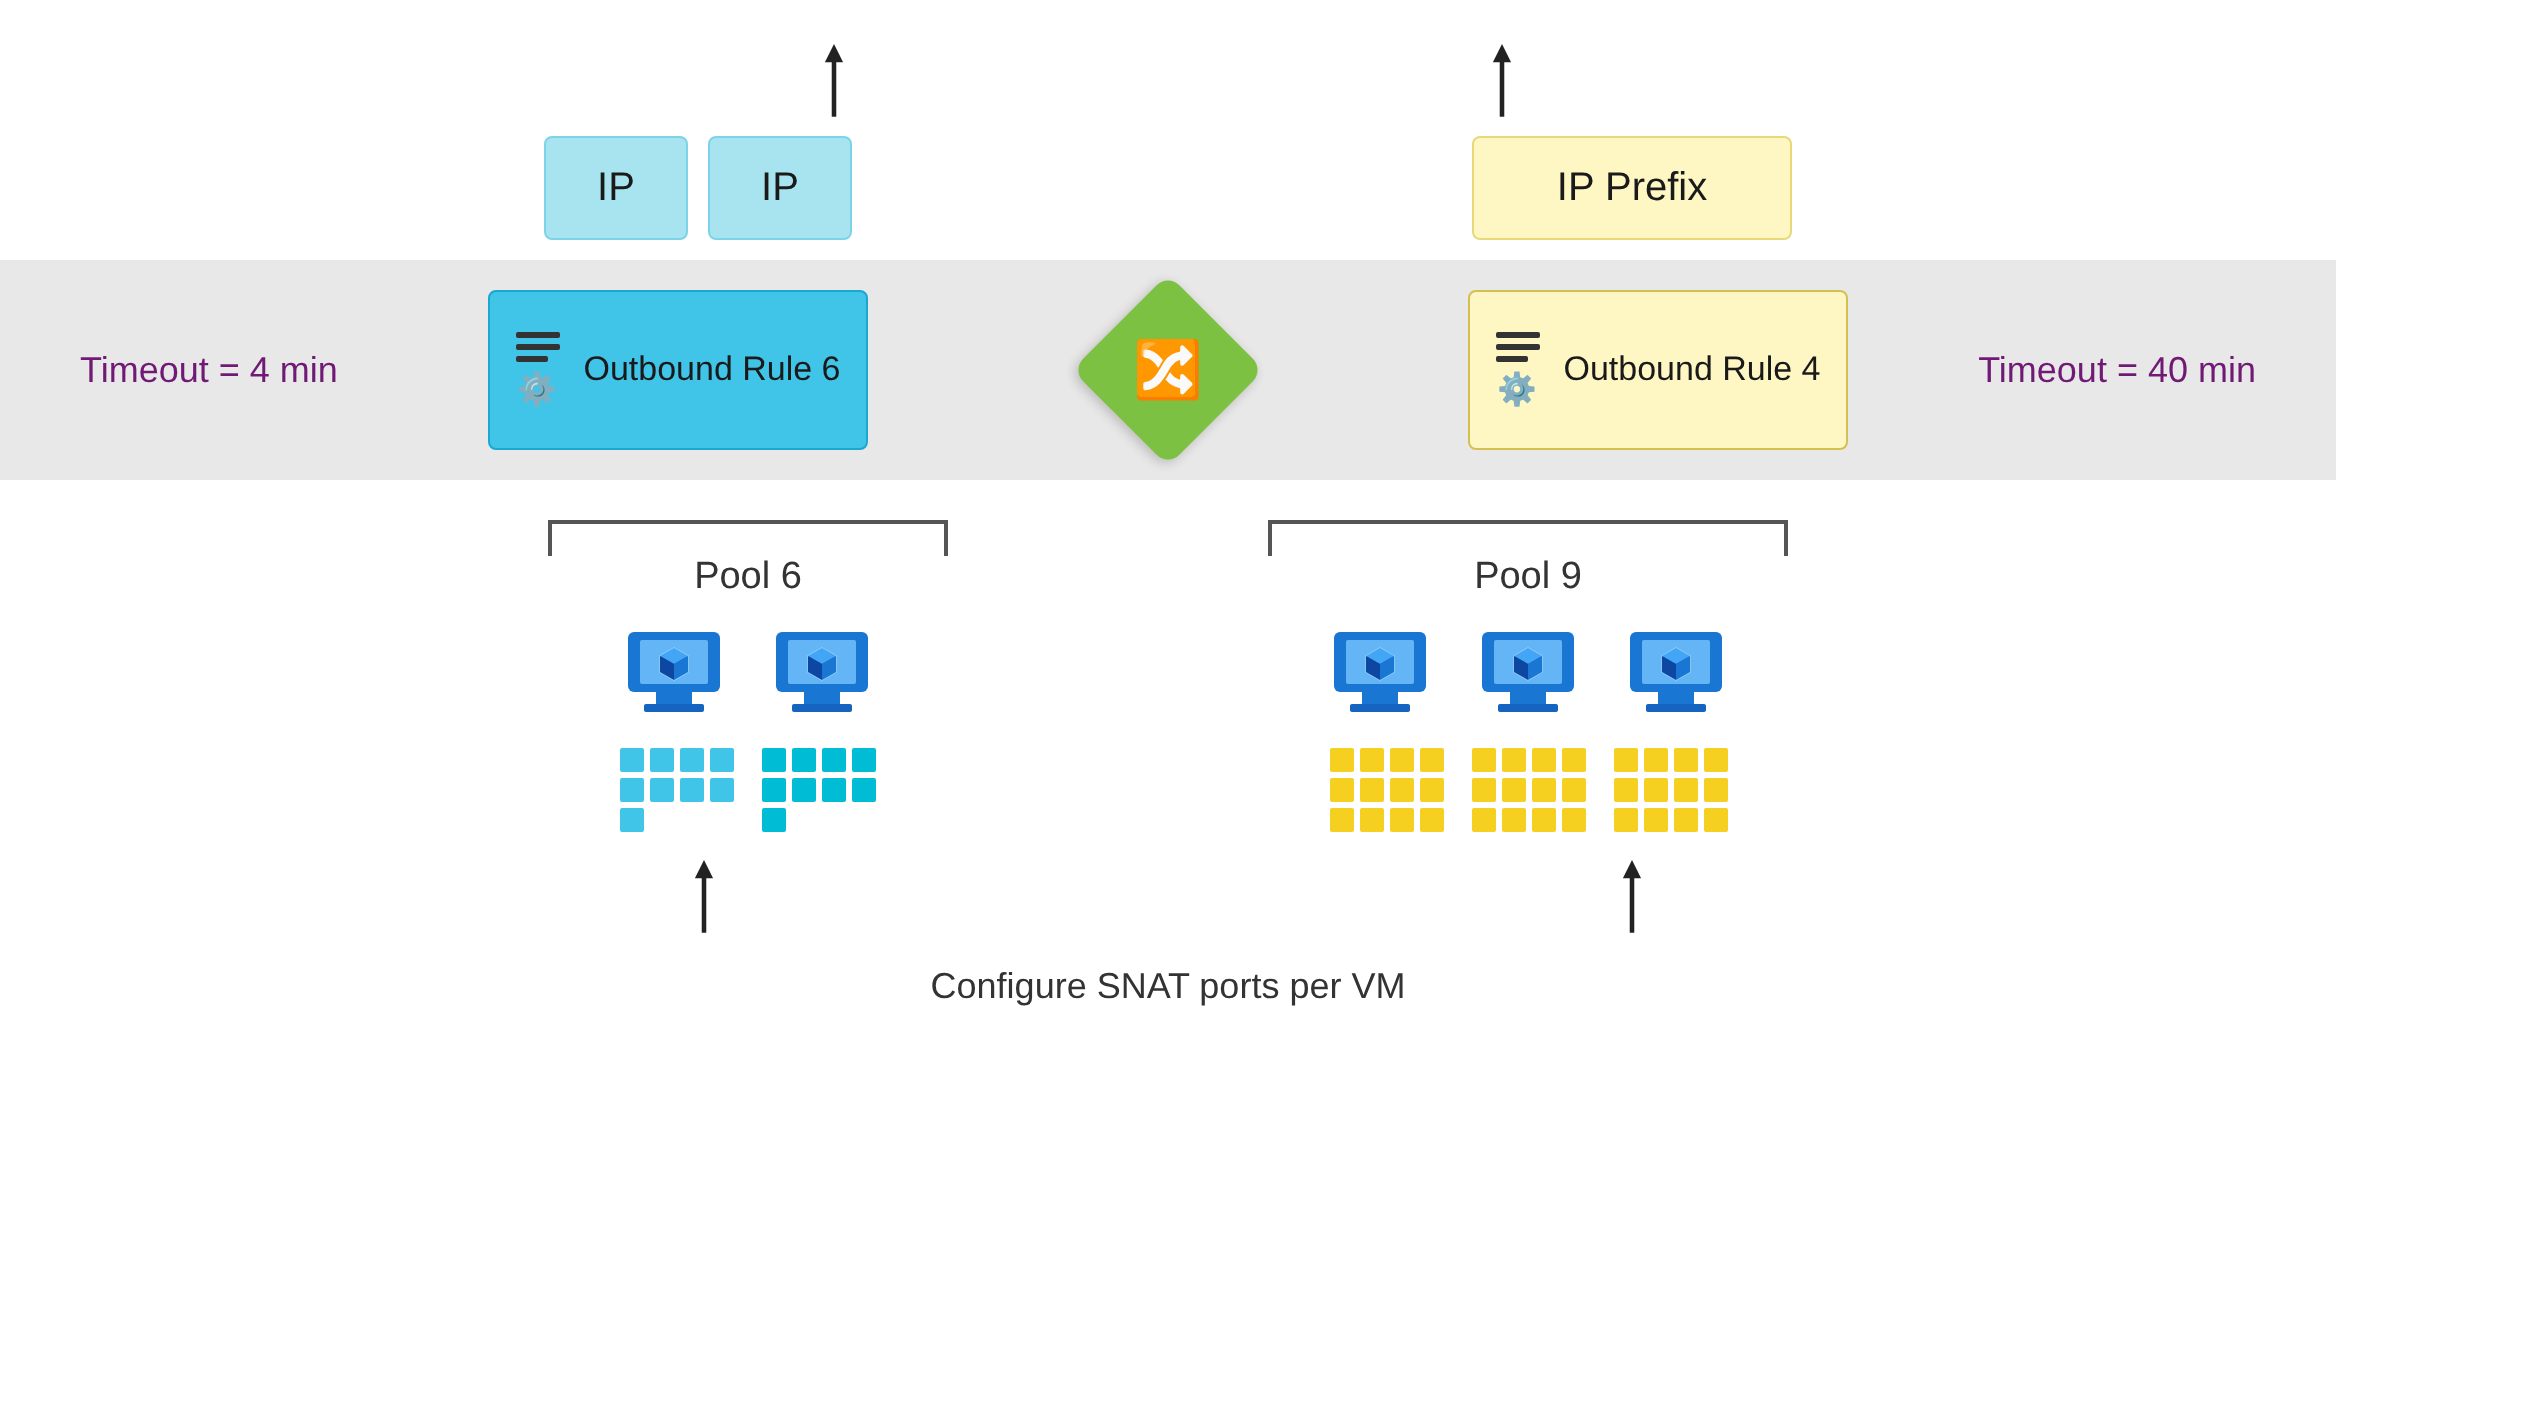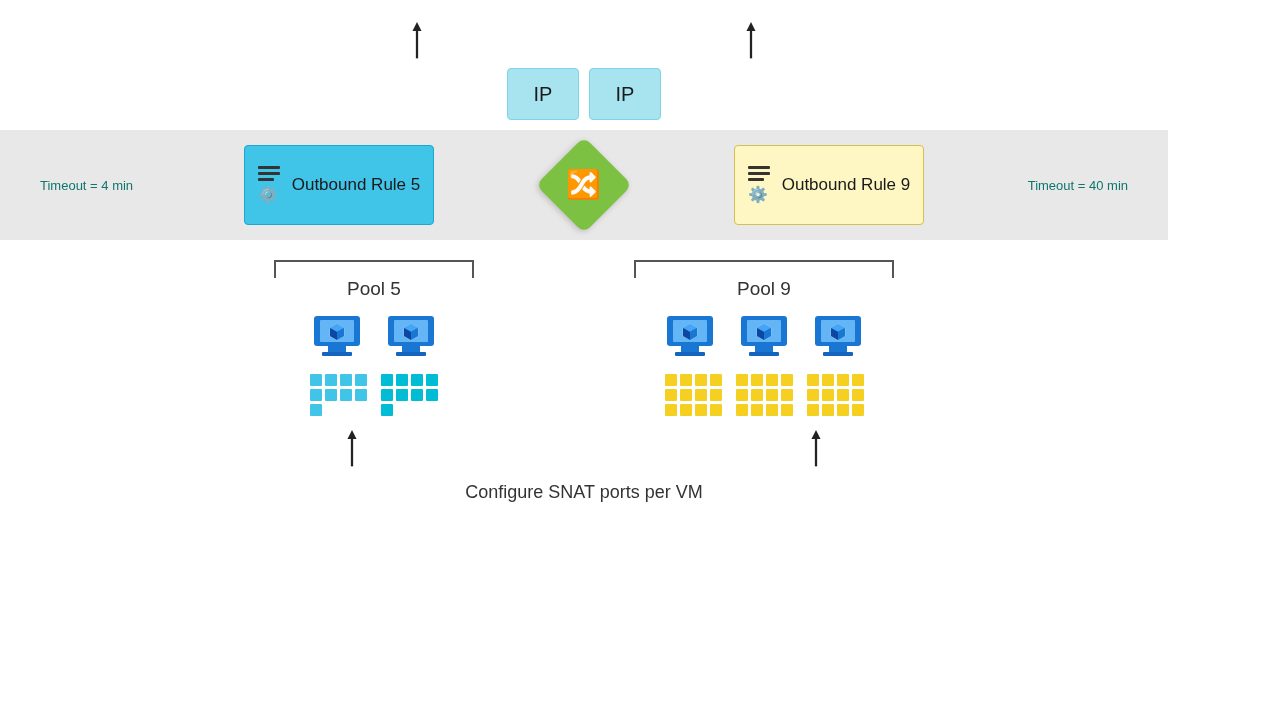--- a/index.html
+++ b/index.html
@@ -148,22 +148,22 @@
     .rule-line.w-short { width: 16px; }
 
     .rule-line.dark { background: #333; }
 
     .gear-icon {
       font-size: 16px;
       margin-top: 2px;
     }
 
     .timeout-label {
-      font-size: 13px;
-      color: #0f766e;
+      font-size: 18px;
+      color: #701a75;
       white-space: nowrap;
     }
 
     .timeout-left {
       position: absolute;
       left: 40px;
     }
 
     .timeout-right {
       position: absolute;
@@ -242,20 +242,23 @@
       </svg>
     </div>
   </div>
 
   <div class="top-section" style="gap:310px; margin-top:0;">
     <div class="ip-group">
       <div class="ip-boxes">
         <div class="ip-box">IP</div>
         <div class="ip-box">IP</div>
       </div>
+    </div>
+    <div class="ip-group">
+      <div class="ip-prefix-box">IP Prefix</div>
     </div>
   </div>
 
   <div class="nat-band" style="margin-top:10px; z-index:1; position:relative;">
 
     <div style="position:absolute; left:50%; top:50%; transform:translate(-50%,-50%); z-index:10;">
       <div style="width:68px; height:68px; background:#7dc142; transform:rotate(45deg); border-radius:8px; display:flex; align-items:center; justify-content:center; box-shadow:0 2px 6px rgba(0,0,0,0.2);">
         <div style="transform:rotate(-45deg); font-size:28px; line-height:1;">🔀</div>
       </div>
     </div>
@@ -266,44 +269,44 @@
 
       <div class="outbound-rule-box blue" style="margin-right:120px;">
         <div class="rule-icon">
           <div class="rule-lines">
             <div class="rule-line w-long dark"></div>
             <div class="rule-line w-long dark"></div>
             <div class="rule-line w-short dark"></div>
           </div>
           <div class="gear-icon">⚙️</div>
         </div>
-        <div style="text-align:center; line-height:1.3;">Outbound Rule 5</div>
+        <div style="text-align:center; line-height:1.3;">Outbound Rule 6</div>
       </div>
 
       <div class="outbound-rule-box yellow" style="margin-left:120px;">
         <div class="rule-icon">
           <div class="rule-lines">
             <div class="rule-line w-long dark"></div>
             <div class="rule-line w-long dark"></div>
             <div class="rule-line w-short dark"></div>
           </div>
           <div class="gear-icon">⚙️</div>
         </div>
-        <div style="text-align:center; line-height:1.3;">Outbound Rule 9</div>
+        <div style="text-align:center; line-height:1.3;">Outbound Rule 4</div>
       </div>
     </div>
 
     <div class="timeout-label timeout-right">Timeout = 40 min</div>
   </div>
 
   <div class="pool-section">
 
     <div style="display:flex; flex-direction:column; align-items:center;">
       <div style="width:200px; border-top:2px solid #555; border-left:2px solid #555; border-right:2px solid #555; height:18px;"></div>
-      <div class="pool-label">Pool 5</div>
+      <div class="pool-label">Pool 6</div>
 
       <div class="vm-row">
         <div class="vm-icon">
           <svg width="54" height="54" viewBox="0 0 54 54" xmlns="http://www.w3.org/2000/svg">
             <rect x="4" y="6" width="46" height="30" rx="3" fill="#1976d2"></rect>
             <rect x="10" y="10" width="34" height="22" rx="1" fill="#64b5f6"></rect>
             <rect x="18" y="36" width="18" height="6" fill="#1976d2"></rect>
             <rect x="12" y="42" width="30" height="4" rx="1" fill="#1565c0"></rect>
 
             <polygon points="27,14 34,18 34,26 27,30 20,26 20,18" fill="#1565c0" stroke="#90caf9" stroke-width="0.8"></polygon>

